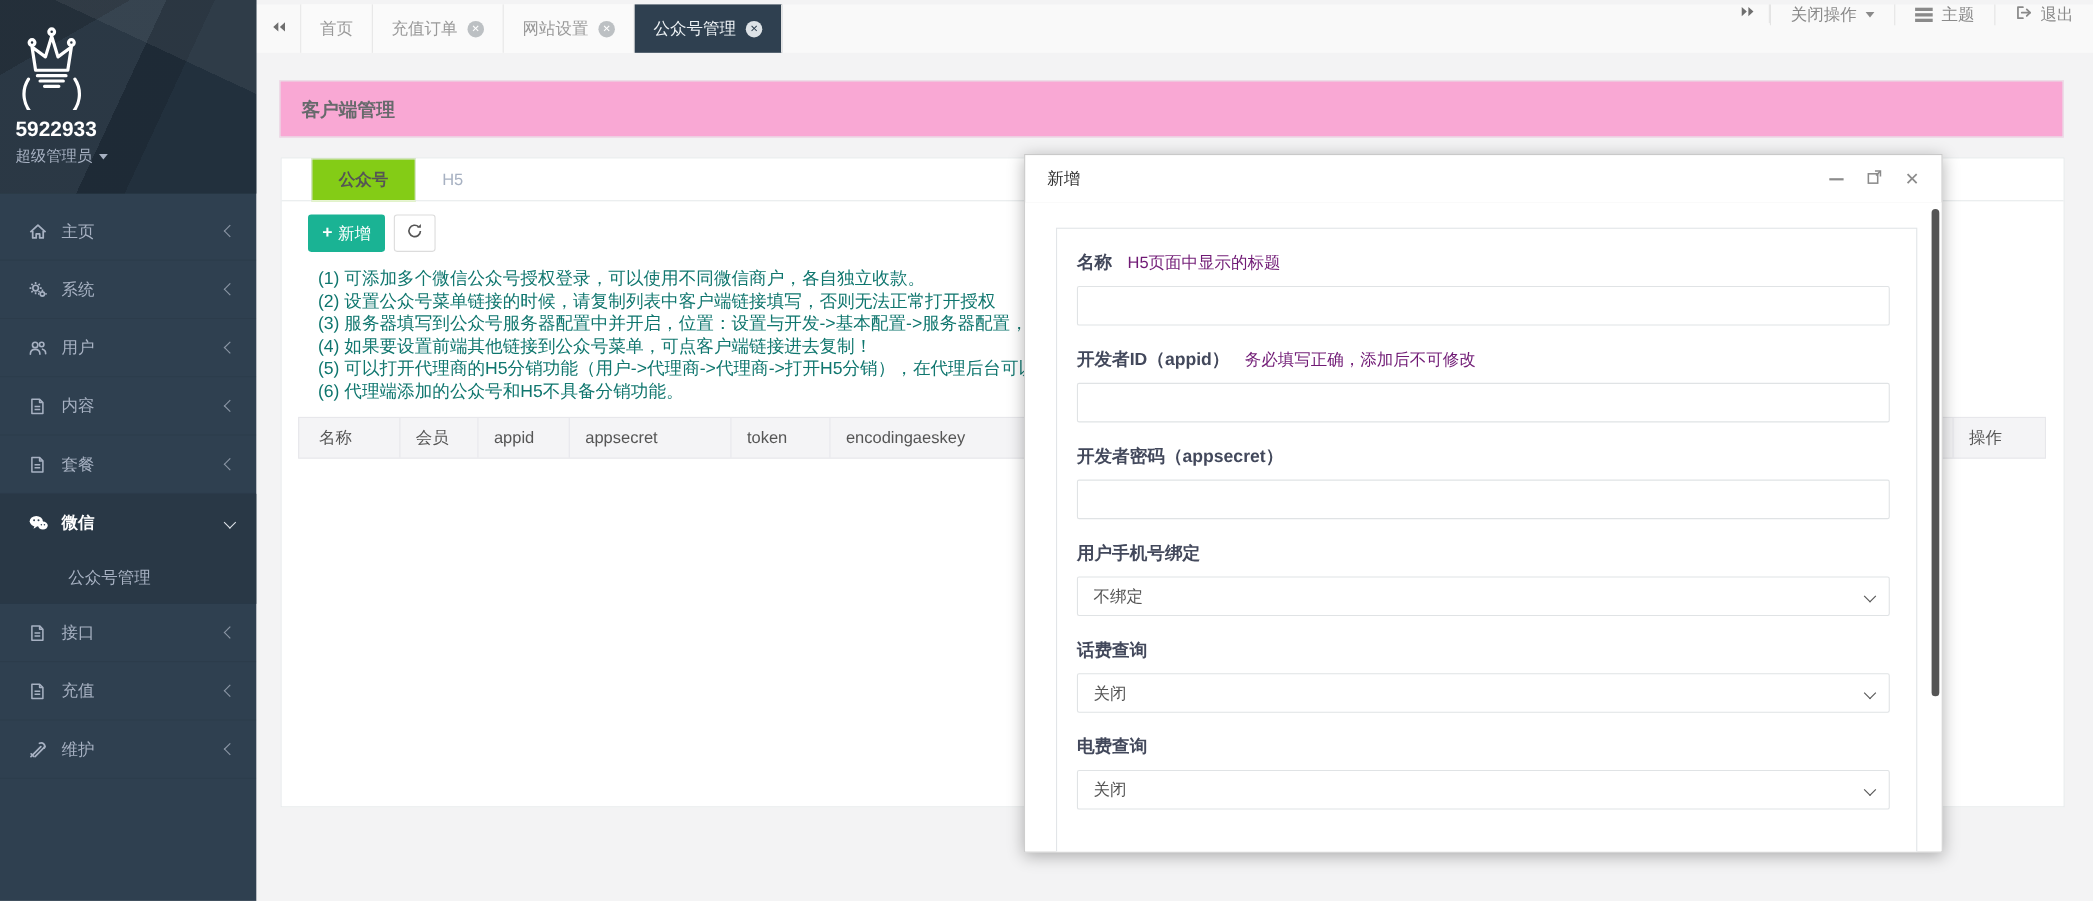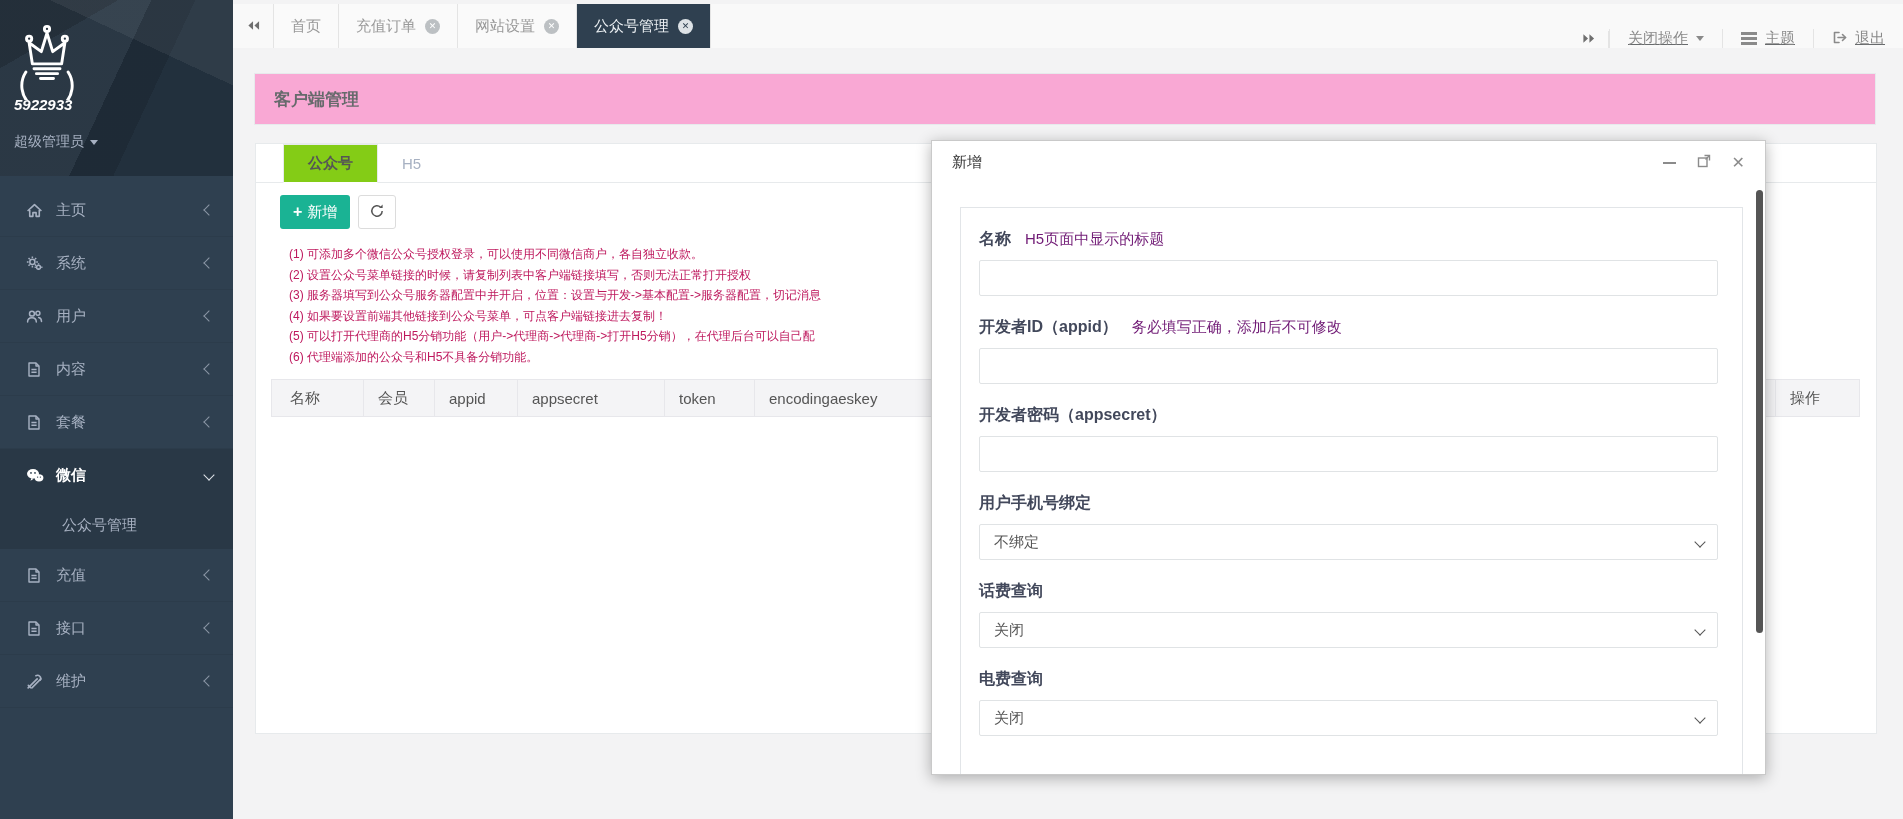--- a/index.html
+++ b/index.html
@@ -5,58 +5,58 @@
   html,body{margin:0;padding:0;}
   body{width:1903px;height:819px;position:relative;overflow:hidden;background:#f3f3f4;
        font-family:"Liberation Sans","DejaVu Sans",sans-serif;color:#676a6c;font-size:15px;}
   
   .sidebar{position:absolute;left:0;top:0;width:233px;height:819px;background:#2f4050;z-index:5;}
   .brand{height:176px;position:relative;background-color:#22303d;
     background-image:linear-gradient(205deg,rgba(255,255,255,.06) 0 30%,rgba(255,255,255,0) 30%),
                      linear-gradient(150deg,rgba(0,0,0,.16) 0 22%,rgba(0,0,0,0) 22%),
                      linear-gradient(115deg,rgba(255,255,255,.04) 0 48%,rgba(0,0,0,.12) 48% 62%,rgba(0,0,0,0) 62%);}
   .logo{position:absolute;left:8px;top:18px;}
-  .uid{position:absolute;left:14px;top:96px;font-size:15px;font-weight:bold;color:#fff;font-style:italic;}
+  .uid{position:absolute;left:14px;top:108px;font-size:19px;font-weight:bold;color:#fff;}
   .role{position:absolute;left:14px;top:133px;font-size:14px;color:#a7b1c2;display:flex;align-items:center;gap:6px;cursor:pointer;}
   .caret{width:0;height:0;border-left:4px solid transparent;border-right:4px solid transparent;border-top:5px solid #a7b1c2;}
   .menu{position:absolute;top:184px;left:0;right:0;}
   .mi{height:52px;display:flex;align-items:center;padding:0 20px 0 26px;color:#a7b1c2;font-size:15px;cursor:pointer;border-bottom:1px solid rgba(0,0,0,.06);}
   .mi .ic{width:20px;margin-right:10px;display:flex;align-items:center;}
   .mi .lb{flex:1;}
   .grp-active{background:#293846;}
   .grp-active .mi{color:#fff;font-weight:bold;border-bottom:none;}
   .sub{height:48px;display:flex;align-items:center;padding-left:62px;color:#a7b1c2;font-size:15px;cursor:pointer;}
   .chev{width:7px;height:7px;display:inline-block;border-color:#8b96a5;}
   .chev-left{border-left:1.6px solid #8b96a5;border-top:1.6px solid #8b96a5;transform:rotate(-45deg);}
   .chev-down{border-left:1.6px solid #dfe4ea;border-bottom:1.6px solid #dfe4ea;transform:rotate(-45deg);}
   
   .topbar{position:absolute;left:233px;top:4px;right:0;height:44px;background:#f9f9f9;display:flex;align-items:stretch;z-index:4;}
   .tb-btn{width:40px;display:flex;align-items:center;justify-content:center;border-right:1px solid #e4e4e4;color:#6f6f6f;cursor:pointer;}
   .tabs{display:flex;}
   .ttab{display:flex;align-items:center;gap:9px;padding:0 17px;font-size:15px;color:#999;background:#fafafa;border-right:1px solid #e4e4e4;cursor:pointer;white-space:nowrap;}
   .ttab.active{background:#2f4050;color:#eef2f5;}
   .close-dot{width:15px;height:15px;border-radius:50%;background:#bcc0c3;color:#fff;font-size:9px;line-height:15px;text-align:center;cursor:pointer;}
   .ttab.active .close-dot{background:#dde2e6;color:#2f4050;}
-  .tb-right{margin-left:auto;display:flex;align-items:flex-end;text-decoration:underline;}
+  .tb-right{margin-left:auto;display:flex;align-items:flex-start;}
   .tb-item{display:flex;align-items:center;gap:8px;padding:0 18px;border-left:1px solid #e4e4e4;color:#8a8a8a;font-size:15px;cursor:pointer;white-space:nowrap;}
   .caret2{width:0;height:0;border-left:4px solid transparent;border-right:4px solid transparent;border-top:5px solid #8a8a8a;}
   .bars{display:flex;flex-direction:column;gap:2.5px;}
   .bars i{display:block;width:16px;height:2.5px;background:#8a8a8a;}
   
   .ibox-title{position:absolute;left:254px;top:73px;width:1622px;height:52px;background:#f9a8d4;border:1px solid #e7eaec;
     box-sizing:border-box;display:flex;align-items:center;padding-left:19px;font-size:17px;font-weight:bold;color:#676a6c;z-index:1;}
   .ibox-content{position:absolute;left:255px;top:143px;width:1622px;height:591px;background:#fff;border:1px solid #e7eaec;box-sizing:border-box;z-index:1;}
   .ptabs{height:38px;border-bottom:1px solid #e7eaec;display:flex;padding-left:27px;}
   .ptab{padding:0 24px;display:flex;align-items:center;font-size:15px;color:#a7b1c2;cursor:pointer;}
   .ptab.active{background:#84cc16;border:1px solid #e7eaec;border-bottom:1px solid #fff;margin-bottom:-1px;color:#555;font-weight:bold;text-align:center;}
   .btn-row{position:absolute;left:24px;top:51px;display:flex;gap:8px;}
   .btn-add{height:34px;background:#1ab394;color:#fff;border-radius:3px;font-size:15px;display:flex;align-items:center;gap:5px;padding:0 13px;cursor:pointer;}
   .btn-add .plus{font-size:16px;font-weight:bold;}
   .btn-refresh{width:38px;height:34px;box-sizing:border-box;background:#fff;border:1px solid #dcdcdc;border-radius:3px;display:flex;align-items:center;justify-content:center;cursor:pointer;color:#555;}
-  .notices{position:absolute;left:33px;top:100px;color:#be185d;font-size:12px;line-height:20.6px;white-space:nowrap;}
+  .notices{position:absolute;left:33px;top:100px;color:#0f766e;font-size:16px;line-height:20.6px;white-space:nowrap;}
   .notices p{margin:0;}
   .thead{position:absolute;left:15px;top:235px;width:1589px;height:38px;display:flex;background:#f4f4f6;border:1px solid #e7e7eb;box-sizing:border-box;font-size:15px;color:#555;}
   .th{display:flex;align-items:center;padding:0 14px;border-right:1px solid #e7e7eb;box-sizing:border-box;overflow:hidden;white-space:nowrap;}
   .th.first{padding-left:18px;}
   .th.spacer{flex:1;}
   .th:last-child{border-right:none;}
   
   .modal{position:absolute;left:931px;top:140px;width:835px;height:635px;background:#fff;box-sizing:border-box;
     border:1px solid #c9c9c9;box-shadow:0 3px 14px rgba(0,0,0,.30);z-index:10;}
   .m-head{height:43px;border-bottom:1px solid #ececec;display:flex;align-items:center;padding:0 20px;font-size:15px;color:#333;}
@@ -175,32 +175,32 @@
         </div>
       </div>
       <div class="mi">
         <span class="ic">
           <svg width="16" height="17" viewBox="0 0 16 16" fill="none" stroke="currentColor" stroke-width="1.4" stroke-linejoin="round">
             <path d="M3 1.5 H10 L13 4.5 V14.5 H3 Z"></path>
             <path d="M10 1.5 V4.5 H13"></path>
             <path d="M5.4 8h5.2M5.4 10.7h5.2"></path>
           </svg>
         </span>
-        <span class="lb">充值</span>
+        <span class="lb">接口</span>
         <span class="chev chev-left"></span>
       </div>
       <div class="mi">
         <span class="ic">
           <svg width="16" height="17" viewBox="0 0 16 16" fill="none" stroke="currentColor" stroke-width="1.4" stroke-linejoin="round">
             <path d="M3 1.5 H10 L13 4.5 V14.5 H3 Z"></path>
             <path d="M10 1.5 V4.5 H13"></path>
             <path d="M5.4 8h5.2M5.4 10.7h5.2"></path>
           </svg>
         </span>
-        <span class="lb">接口</span>
+        <span class="lb">充值</span>
         <span class="chev chev-left"></span>
       </div>
       <div class="mi">
         <span class="ic">
           <svg width="17" height="17" viewBox="0 0 16 16" fill="none" stroke="currentColor" stroke-width="1.5" stroke-linecap="round">
             <path d="M2 14 L10.5 5.5"></path>
             <path d="M9.3 2.6a3 3 0 0 1 4.1 4.1"></path>
             <path d="M5.5 14 L14 5.5"></path>
             <path d="M2.2 11.7 4.3 13.8"></path>
           </svg>

